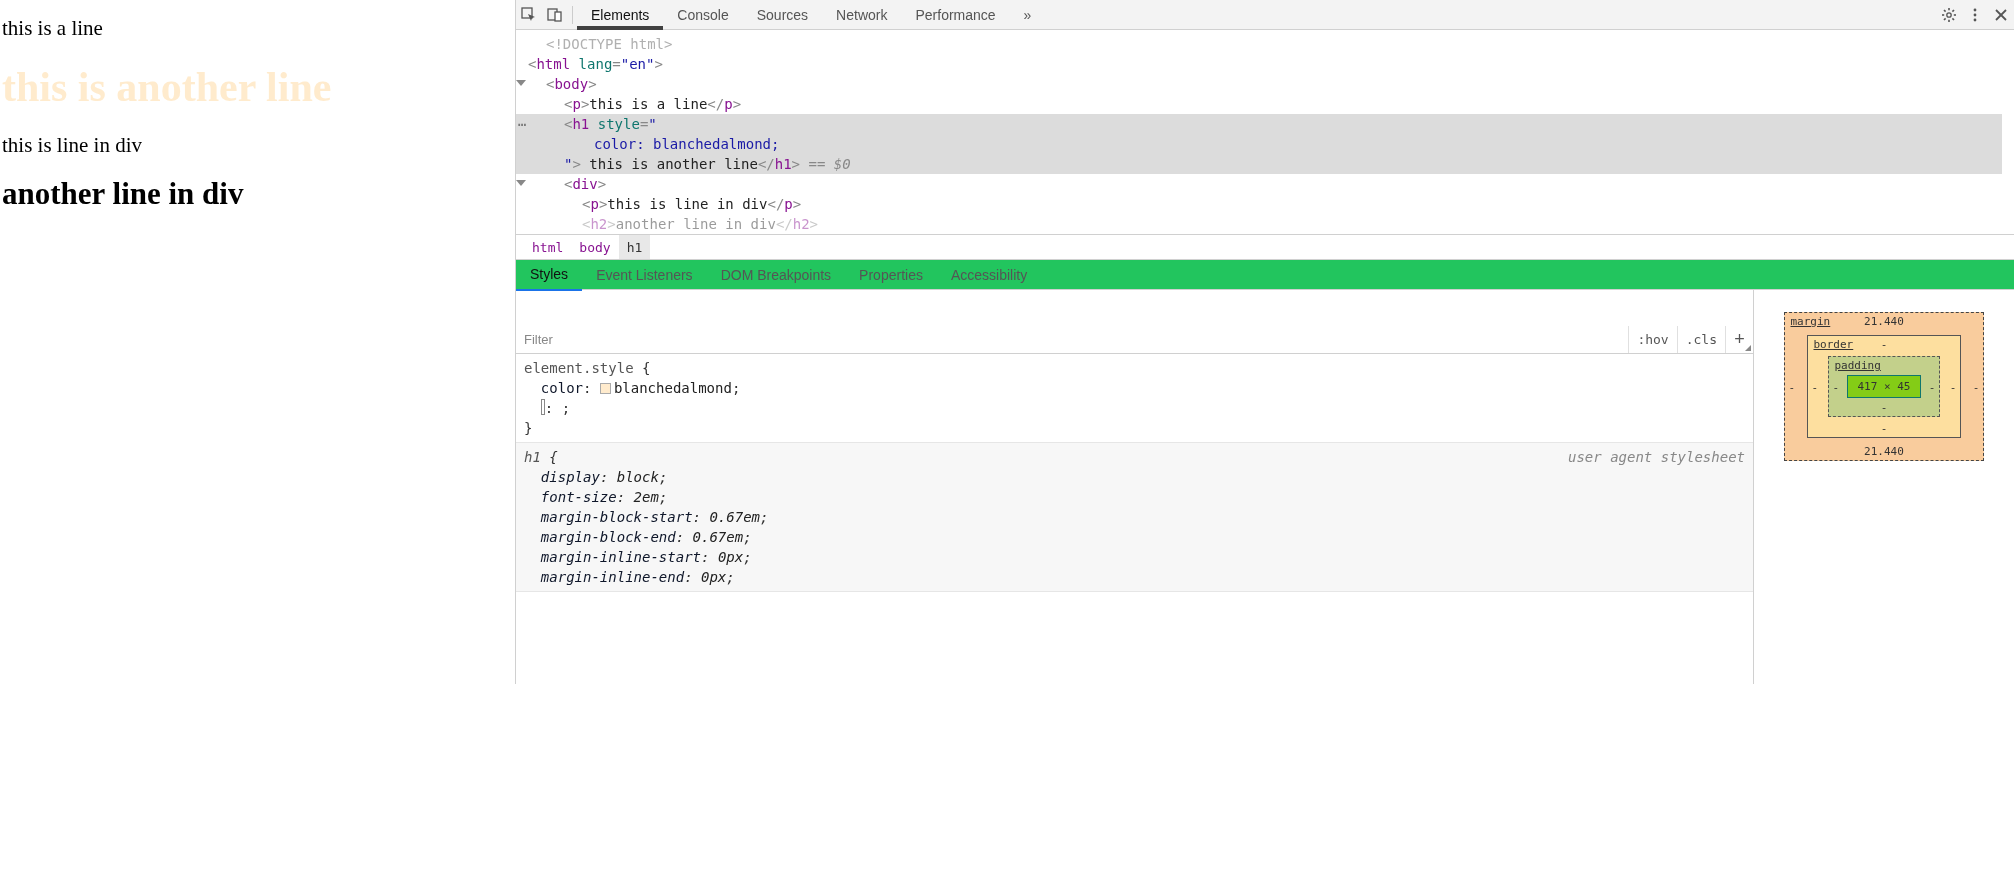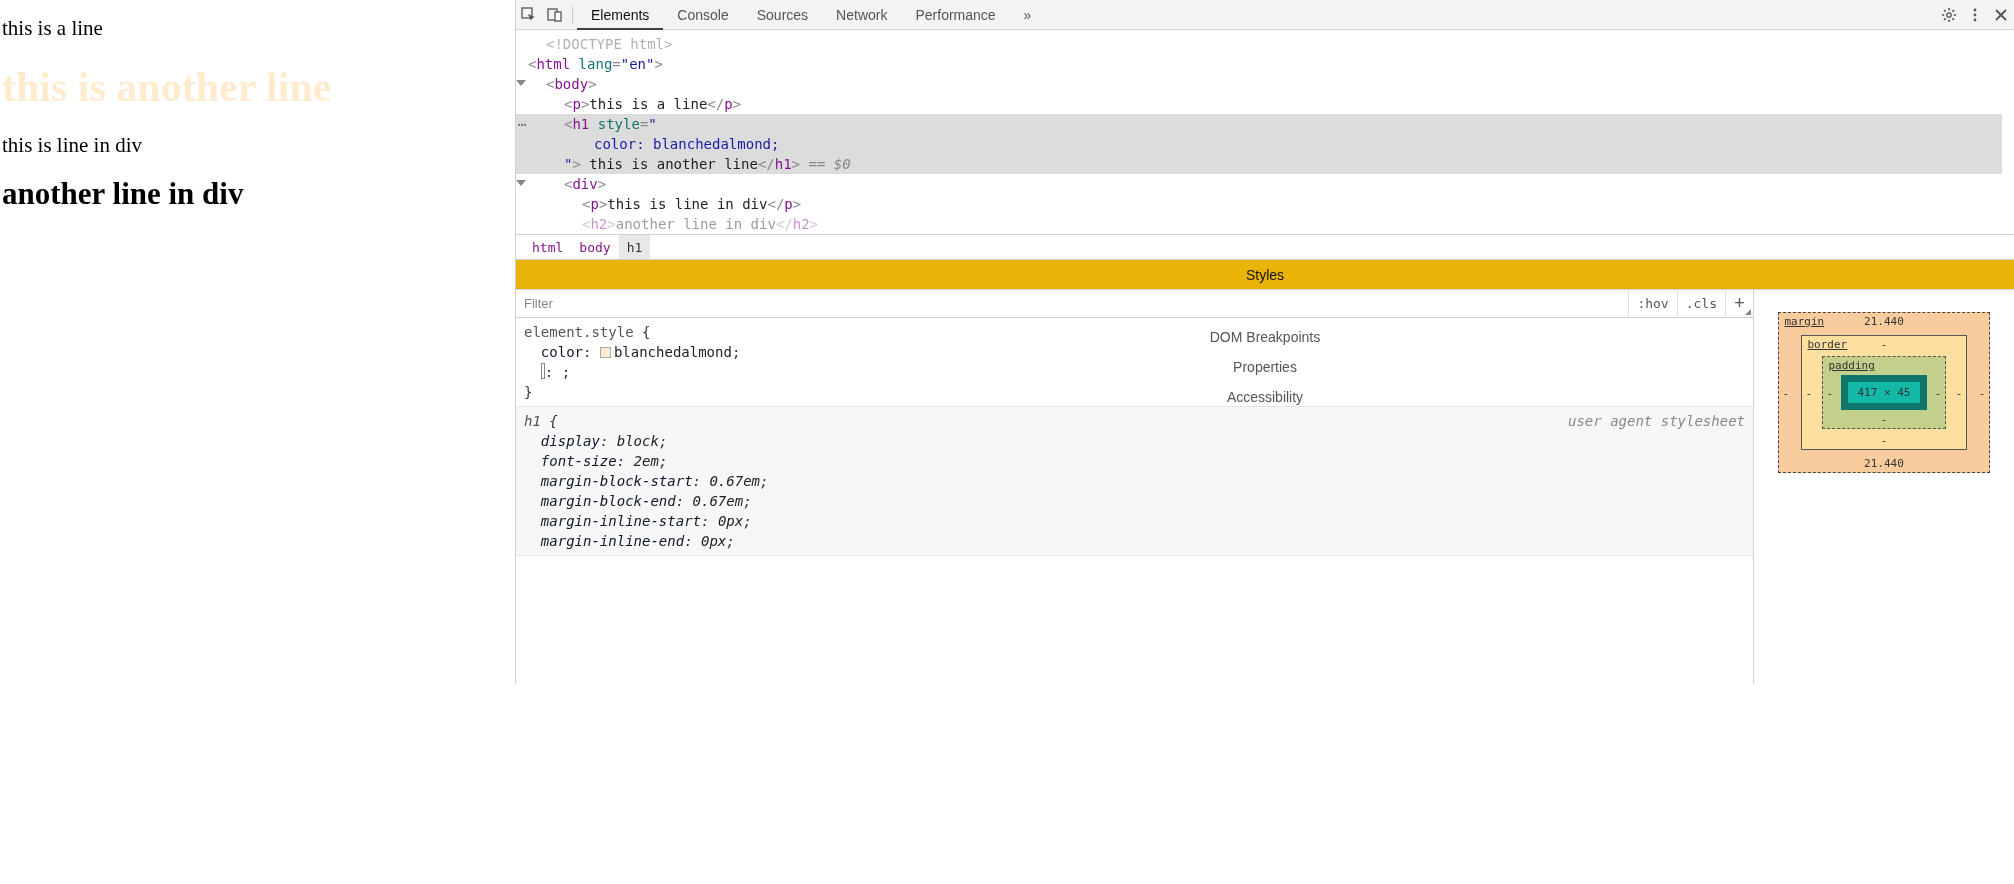--- a/index.html
+++ b/index.html
@@ -63,21 +63,21 @@
 .dt-toolbar .sep {
   width: 1px; height: 18px; background: #ccc; margin: 0 4px;
 }
 .dt-tabs { display: flex; align-items: stretch; height: 30px; }
 .dt-tab {
   padding: 0 14px;
   line-height: 30px;
   color: #555;
   cursor: default;
 }
-.dt-tab.active { color: #111; border-bottom: 2px solid #404040; }
+.dt-tab.active { color: #111; border-bottom: 4px solid #404040; }
 .dt-toolbar .spacer { flex: 1; }
 
 
 .elements-tree {
   font-family: Menlo, Consolas, monospace;
   font-size: 14px;
   line-height: 20px;
   padding: 4px 12px 0 12px;
   overflow: hidden;
   flex: 0 0 auto;
@@ -143,42 +143,42 @@
   padding-left: 8px;
 }
 .breadcrumb .crumb { color: #881391; padding: 0 8px; height:100%; display:flex; align-items:center;}
 .breadcrumb .crumb.sel { background: #e8e8e8; color: #333; }
 
 
 .subtabs {
   display: flex; align-items: center; height: 30px;
   border-bottom: 1px solid #d0d0d0;
   font-size: 14px;
-  background: #eab308;
-  flex-direction: column;
+  background: #22c55e;
 }
 .subtab { padding: 0 14px; line-height: 30px; color: #555; }
 .subtab.active { color: #111; border-bottom: 2px solid #1a73e8; }
 
 
 .lower {
   display: flex;
   flex: 1;
   min-height: 0;
 }
 .styles-pane {
   flex: 1;
   display: flex;
   flex-direction: column;
   min-width: 0;
   border-right: 1px solid #d0d0d0;
 }
 .filterbar {
   display: flex; align-items: flex-start; height: 28px;
   border-bottom: 1px solid #d0d0d0;
+  margin-top: 36px;
 }
 .filterbar input {
   flex: 1; border: none; outline: none;
   font-size: 13px; padding: 0 8px; height: 100%;
   color: #333;
 }
 .filterbar input::placeholder { color: #888; }
 .filterbar .fctl {
   font-family: Menlo, Consolas, monospace;
   font-size: 13px; color: #555;
@@ -239,22 +239,22 @@
   padding: 20px;
   position: relative;
 }
 .bm-padding {
   background: #c3d08b;
   border: 1px dashed #555;
   padding: 18px;
   position: relative;
 }
 .bm-content {
-  background: #14b8a6;
-  border: 7px solid #0f766e;
+  background: #84cc16;
+  border: 1px solid #0f766e;
   padding: 4px 10px;
 }
 .bm-label { position: absolute; top: 2px; left: 6px; text-decoration: underline; }
 .bm-val-top { position: absolute; top: 2px; left: 50%; transform: translateX(-50%); }
 .bm-val-bottom { position: absolute; bottom: 2px; left: 50%; transform: translateX(-50%); }
 .bm-val-left { position: absolute; left: 4px; top: 50%; transform: translateY(-50%); }
 .bm-val-right { position: absolute; right: 4px; top: 50%; transform: translateY(-50%); }
 
 svg { display: block; }
 </style>

